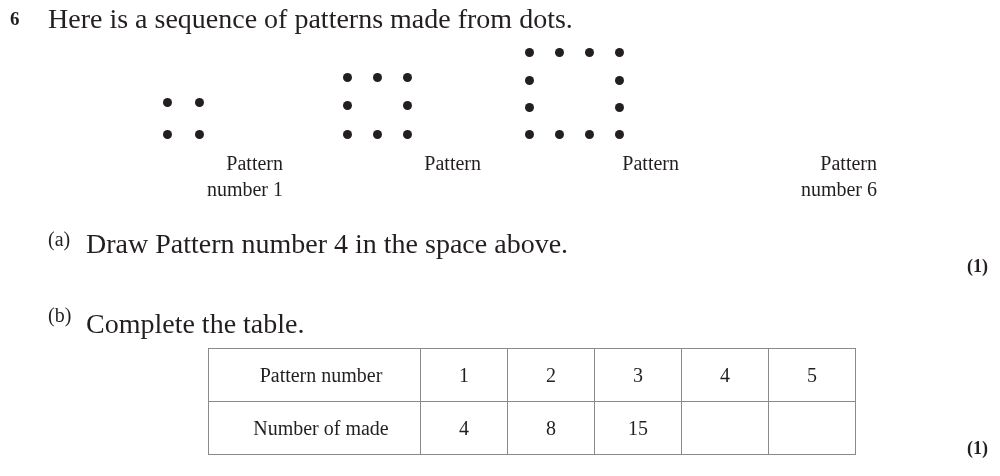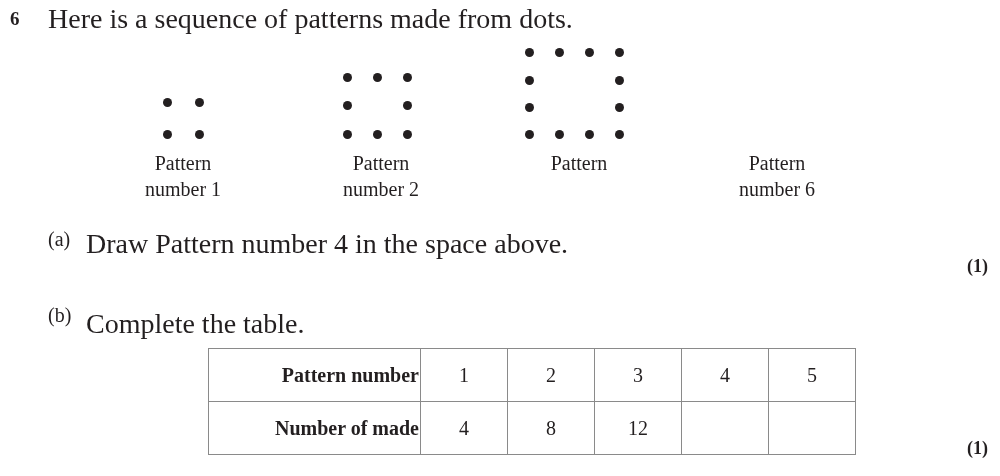--- a/index.html
+++ b/index.html
@@ -60,21 +60,21 @@
     width: 9px;
     height: 9px;
     border-radius: 50%;
     background: #231f20;
   }
   .pattern-caption {
     position: absolute;
     top: 112px;
     left: 0;
     width: 200px;
-    text-align: center;
+    text-align: right;
     font-size: 20px;
     line-height: 26px;
   }
   .pattern-caption span {
     display: block;
   }
   .part-label {
     position: absolute;
     font-size: 20px;
   }
@@ -102,23 +102,23 @@
   }
   table.dots-table td {
     border: 1px solid #8a8a8a;
     height: 50px;
     text-align: center;
     vertical-align: middle;
     font-family: "Liberation Serif", serif;
   }
   table.dots-table td.head-cell {
     width: 196px;
-    text-align: right;
+    text-align: center;
     padding-left: 14px;
-    font-weight: bold;
+    font-weight: normal;
   }
   table.dots-table td.val-cell {
     width: 84px;
   }
   table.dots-table td.val-cell.first-val {
     text-align: center;
   }
 </style>
 </head>
 <body>
@@ -149,21 +149,20 @@
         <div class="dot" style="left:92px; top:35px;"></div>
         <div class="dot" style="left:122px; top:35px;"></div>
         <div class="dot" style="left:62px; top:63px;"></div>
         <div class="dot" style="left:122px; top:63px;"></div>
         <div class="dot" style="left:62px; top:92px;"></div>
         <div class="dot" style="left:92px; top:92px;"></div>
         <div class="dot" style="left:122px; top:92px;"></div>
       </div>
       <div class="pattern-caption">
         <span>Pattern</span>
-        <span>number 2</span>
       </div>
     </div>
 
     <div class="pattern-block" style="left:431px;">
       <div class="dot-area">
         <div class="dot" style="left:46px; top:10px;"></div>
         <div class="dot" style="left:76px; top:10px;"></div>
         <div class="dot" style="left:106px; top:10px;"></div>
         <div class="dot" style="left:136px; top:10px;"></div>
         <div class="dot" style="left:46px; top:38px;"></div>
@@ -206,21 +205,21 @@
         <td class="val-cell first-val">1</td>
         <td class="val-cell first-val">2</td>
         <td class="val-cell first-val">3</td>
         <td class="val-cell first-val">4</td>
         <td class="val-cell first-val">5</td>
       </tr>
       <tr>
         <td class="head-cell">Number of made</td>
         <td class="val-cell first-val">4</td>
         <td class="val-cell first-val">8</td>
-        <td class="val-cell first-val">12</td>
+        <td class="val-cell first-val">15</td>
         <td class="val-cell first-val"></td>
         <td class="val-cell first-val"></td>
       </tr>
     </tbody>
       </table>
   </div>
 
 </div>
 
 </body></html>

